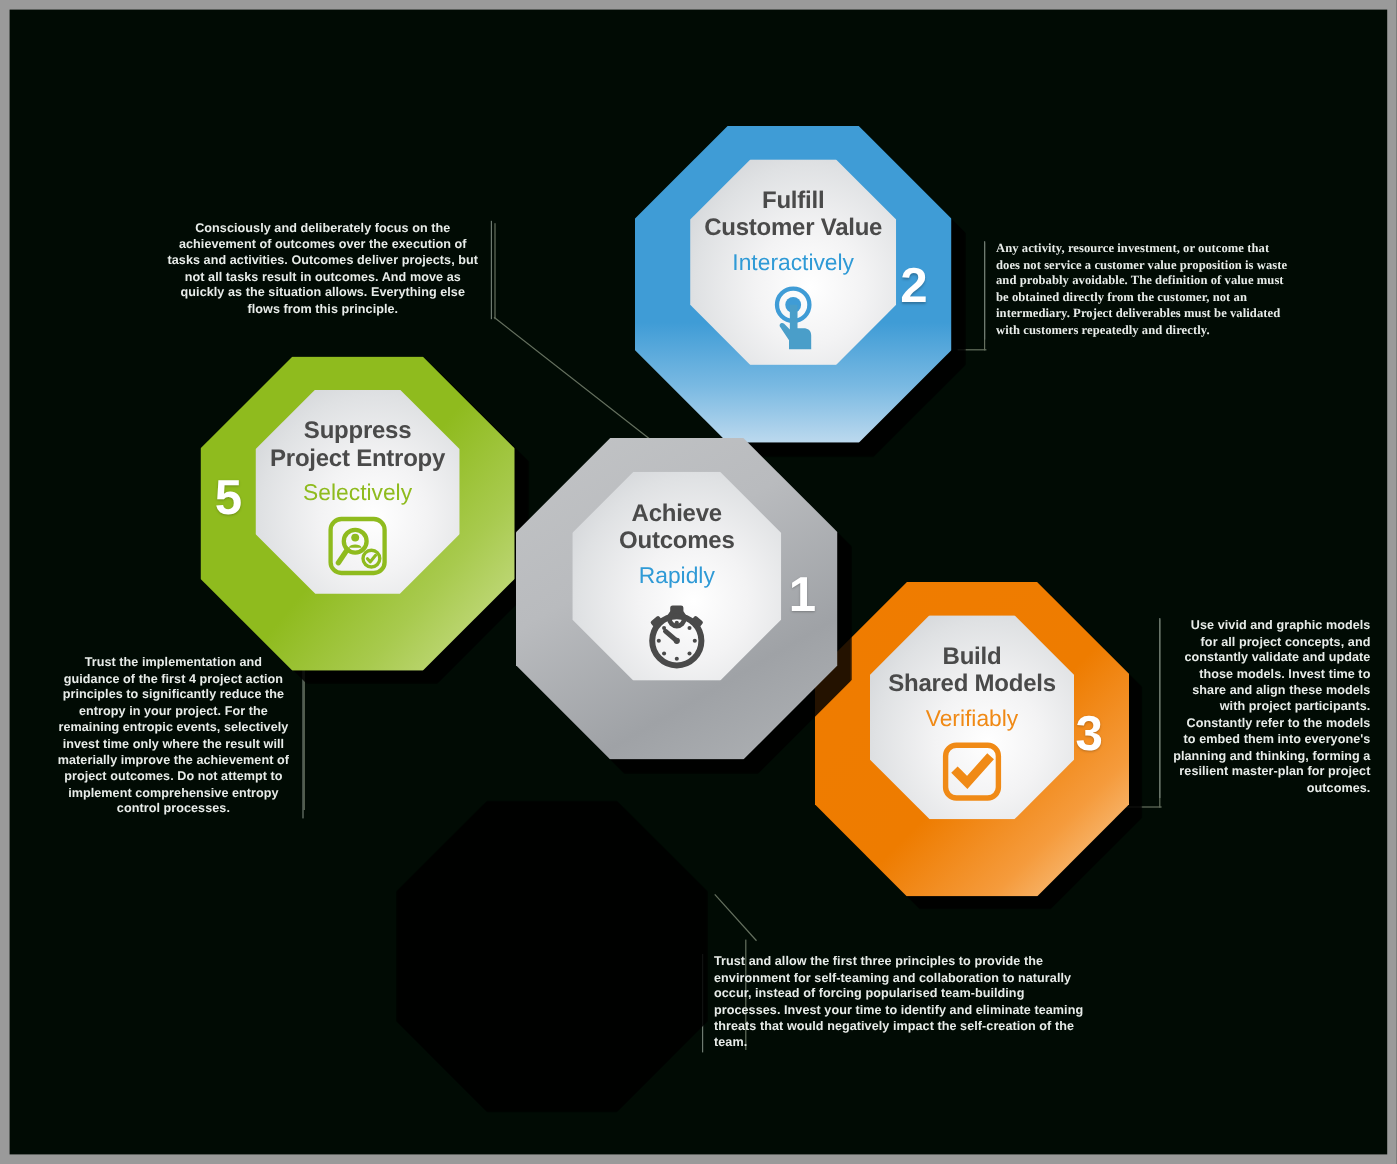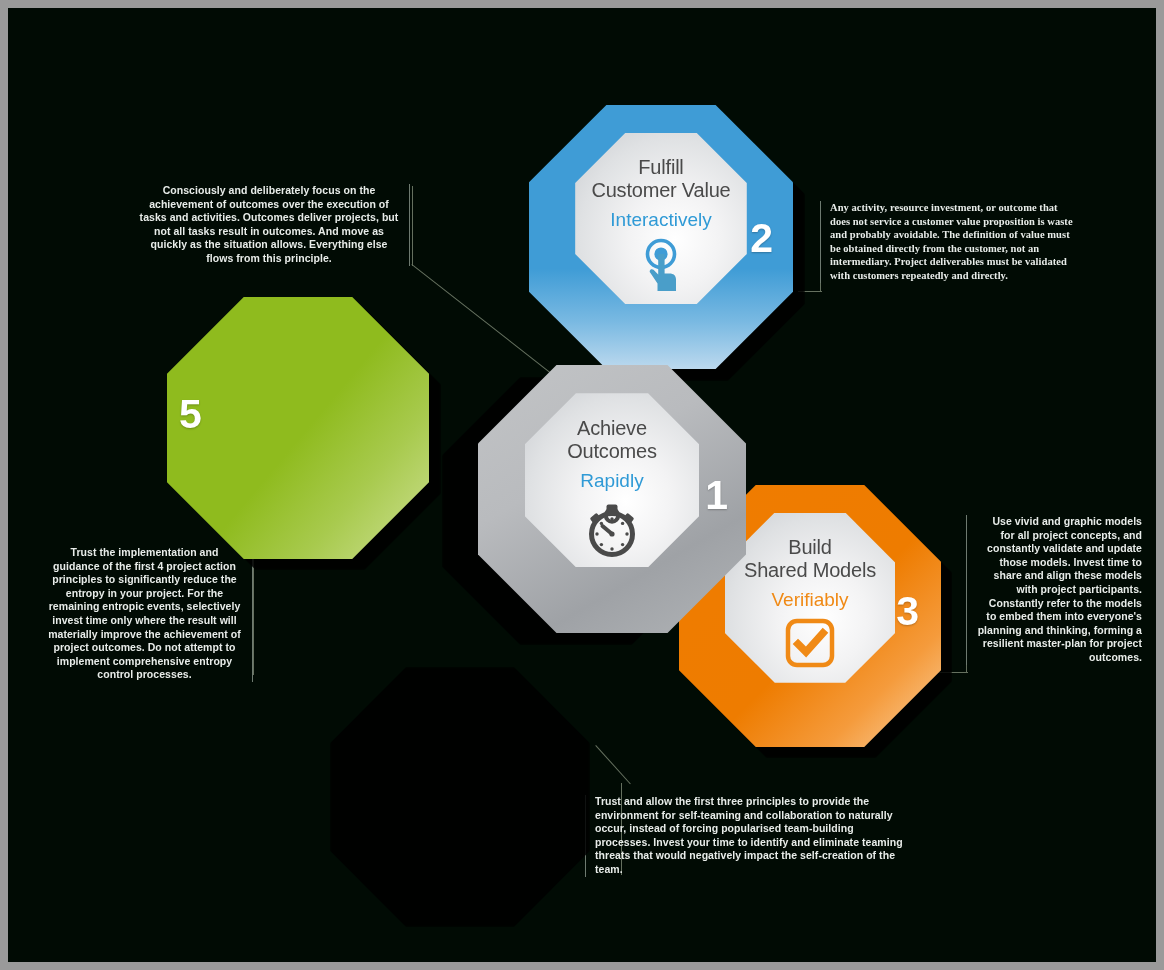--- a/index.html
+++ b/index.html
@@ -42,21 +42,21 @@
     clip-path: polygon(29.3% 0%, 70.7% 0%, 100% 29.3%, 100% 70.7%,
                        70.7% 100%, 29.3% 100%, 0% 70.7%, 0% 29.3%);
     display: flex;
     flex-direction: column;
     align-items: center;
     justify-content: flex-start;
     padding-top: 9%;
   }
   .oct-title {
     color: #4a4a4a;
-    font-weight: normal;
+    font-weight: bold;
     font-size: 20px;
     line-height: 1.15;
     text-align: center;
     letter-spacing: -0.2px;
   }
   .oct-adverb {
     font-size: 19px;
     margin-top: 7px;
     text-align: left;
   }
@@ -69,21 +69,21 @@
   .oct-num {
     position: absolute;
     color: #ffffff;
     font-weight: bold;
     font-size: 41px;
     line-height: 1;
     text-shadow: 0 1px 2px rgba(0,0,0,.25);
   }
 
   
-  .oct.c1 { background: linear-gradient(150deg, #c2c4c6 0%, #b9bbbe 38%, #9fa2a6 72%, #b0b3b6 100%); margin-left: 48px; }
+  .oct.c1 { background: linear-gradient(150deg, #c2c4c6 0%, #b9bbbe 38%, #9fa2a6 72%, #b0b3b6 100%); }
   .oct.c2 { background: linear-gradient(180deg, #3f9cd6 0%, #3f9cd6 62%, #79b9e2 82%, #bcd9ee 100%); }
   .oct.c3 { background: linear-gradient(135deg, #f07c00 0%, #ee7c00 55%, #f59b3c 78%, #fad3a4 100%); }
   .oct.c4 { background: linear-gradient(125deg, #e2131c 0%, #e30d17 45%, #e30d17 75%, #c90c14 100%); }
   .oct.c5 { background: linear-gradient(130deg, #8fbb1e 0%, #8fbb1e 52%, #a8ca4e 74%, #cfe195 100%); }
 
   
   .callout {
     position: absolute;
     color: #e8ece9;
     font-size: 10.5px;
@@ -162,20 +162,38 @@
                    C40 38.5 37.5 36.5 33.5 36.5
                    L28.6 36.5 L28.6 17 Z" fill="#4a9ec9"></path>
         </svg>
       </div>
     </div>
     <div class="oct-num" style="right:20px; top:113px;">2</div>
   </div>
 
   <div class="oct-shadow" style="left:171px; top:300px; width:262px; height:262px;"></div>
   <div class="oct c5" style="left:159px; top:289px; width:262px; height:262px;">
+    <div class="oct-inner">
+      <div class="oct-title">
+        <span>Suppress</span><br>
+        <span>Project Entropy</span>
+      </div>
+      <div class="oct-adverb" style="color:#8fbb1e">Selectively</div>
+      <div class="oct-icon">
+        <svg width="52" height="52" viewBox="0 0 52 52">
+          <rect x="3.5" y="3.5" width="45" height="45" rx="9" ry="9" fill="none" stroke="#8fbb1e" stroke-width="3.6"></rect>
+          <circle cx="24" cy="22" r="9.5" fill="none" stroke="#8fbb1e" stroke-width="3.6"></circle>
+          <circle cx="24" cy="19" r="3.3" fill="#8fbb1e"></circle>
+          <path d="M18.6 27.5 C19.6 23.8 28.4 23.8 29.4 27.5 Z" fill="#8fbb1e"></path>
+          <line x1="17.4" y1="29" x2="10" y2="40" stroke="#8fbb1e" stroke-width="4.4" stroke-linecap="round"></line>
+          <circle cx="37.5" cy="36.5" r="7" fill="none" stroke="#8fbb1e" stroke-width="2.8"></circle>
+          <path d="M34.2 36.6 L36.6 39.2 L41 33.8" fill="none" stroke="#8fbb1e" stroke-width="2.6" stroke-linecap="round" stroke-linejoin="round"></path>
+        </svg>
+      </div>
+    </div>
     <div class="oct-num" style="left:12px; top:97px;">5</div>
   </div>
 
   <div class="oct-shadow" style="left:322px; top:659px; width:260px; height:260px;"></div>
 
   <div class="oct-shadow" style="left:434px; top:369px; width:268px; height:268px;"></div>
   <div class="oct c1" style="left:422px; top:357px; width:268px; height:268px;">
     <div class="oct-inner">
       <div class="oct-title">
         <span>Achieve</span><br>

